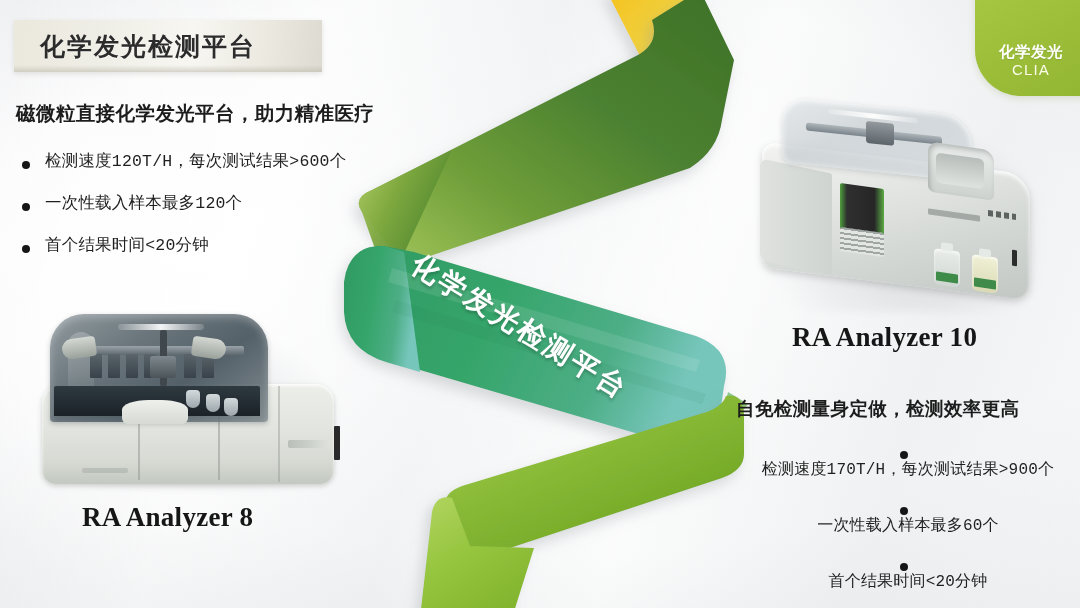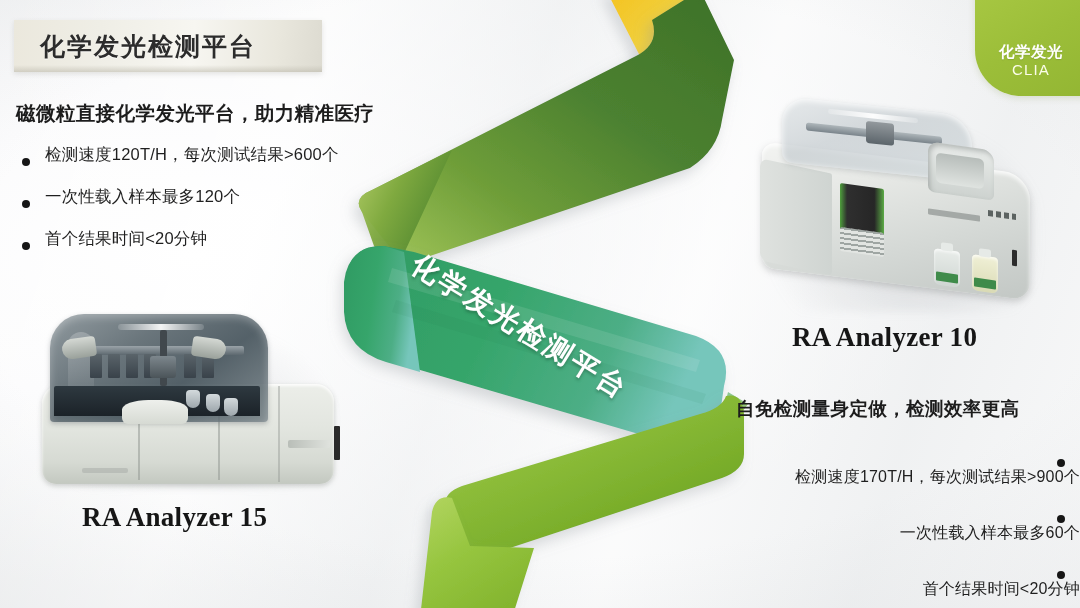--- a/index.html
+++ b/index.html
@@ -63,35 +63,35 @@
   #title-text{
     font-size:25px;font-weight:700;color:#2c2c2c;letter-spacing:2px;
     padding-left:26px;position:relative;z-index:2;
     text-shadow:0 1px 0 rgba(255,255,255,.65);
   }
 
   
   #left-block{position:absolute;left:16px;top:100px;width:400px;}
   .subhead{
     font-size:19.5px;font-weight:700;color:#1c1c1c;letter-spacing:.4px;
-    margin-bottom:17px;white-space:nowrap;
+    margin-bottom:23px;white-space:nowrap;
   }
   .bullets{list-style:none;margin:0;padding:0;}
   .bullets li{
-    display:flex;align-items:flex-end;margin-bottom:20px;
-    font-size:16.5px;color:#1f1f1f;letter-spacing:.2px;white-space:nowrap;
+    display:flex;align-items:center;margin-bottom:20px;
+    font-size:16.5px;color:#1f1f1f;letter-spacing:.2px;white-space:nowrap;font-family:Liberation Mono, monospace;
   }
   .bullets li .dot{
     width:8px;height:8px;border-radius:50%;background:#161616;
     margin:8px 15px 0 6px;flex:none;
   }
 
   
   #right-block{position:absolute;left:736px;top:396px;width:344px;}
-  #right-block .subhead{margin-bottom:30px;font-size:18.5px;}
+  #right-block .subhead{margin-bottom:22px;font-size:18.5px;}
   #right-block .bullets li{font-size:16px;margin-bottom:19px;flex-direction:column;}
 
   
   .caption{
     position:absolute;font-size:27px;font-weight:700;color:#161616;
     letter-spacing:.3px;white-space:nowrap;font-family:Liberation Serif, serif;
   }
   #caption-15{left:82px;top:502px;}
   #caption-10{left:792px;top:322px;}
 
@@ -429,21 +429,21 @@
     <div class="rack" style="left:168px;"></div>
     <div class="probe"></div>
     <div class="probehead"></div>
     <div class="armL"></div>
     <div class="armR"></div>
     <div class="vial" style="left:152px;top:78px;"></div>
     <div class="vial" style="left:172px;top:82px;"></div>
     <div class="vial" style="left:190px;top:86px;"></div>
     <div class="trayblob"></div>
   </div>
-  <div class="caption" id="caption-15">RA Analyzer 15</div>
+  <div class="caption" id="caption-15">RA Analyzer 8</div>
 
   <div class="machine" id="machine-10">
     <div class="shadow"></div>
     <div class="body"></div>
     <div class="leftface"></div>
     <div class="hood">
       <div class="gl"></div>
       <div class="rail"></div>
       <div class="blk"></div>
     </div>

